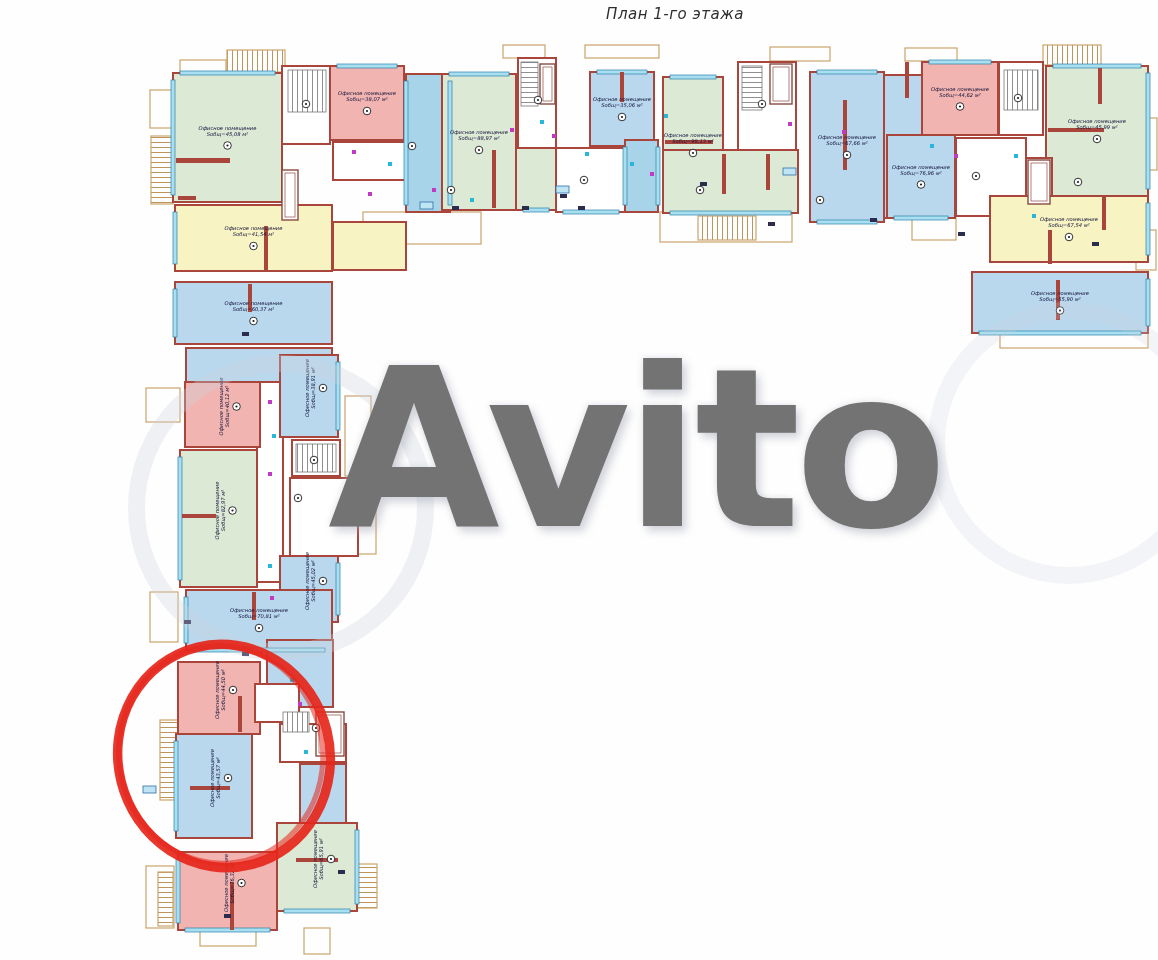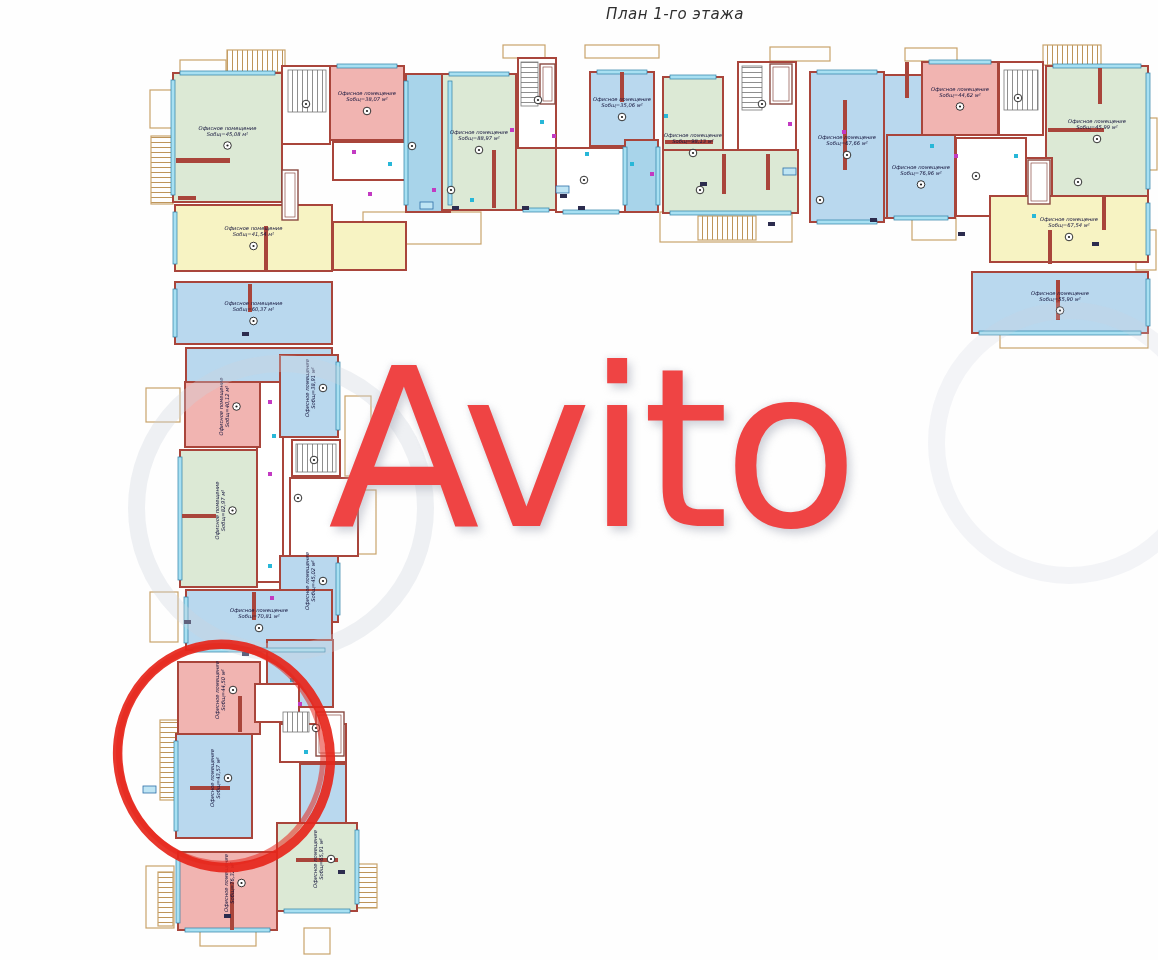--- a/index.html
+++ b/index.html
@@ -2,22 +2,22 @@
 <html><head>
 <meta charset="utf-8">
 <style>
   html,body{margin:0;padding:0;background:#fff;}
   .stage{position:relative;width:1158px;height:960px;background:#fefefe;overflow:hidden;
          font-family:"DejaVu Sans",sans-serif;}
   .title{position:absolute;left:659px;top:5px;transform:translateX(-50%);
          font-style:italic;font-size:15px;color:#2e2e2e;letter-spacing:.5px;white-space:nowrap;margin-left:16px;}
   svg.layer{position:absolute;left:0;top:0;width:1158px;height:960px;pointer-events:none;}
   .wm-wrap{position:absolute;inset:0;pointer-events:none;}
-  .wm-text{position:absolute;left:328px;top:338px;font-size:222px;font-weight:normal;line-height:1;
-           color:#ef4444;letter-spacing:-6px;
+  .wm-text{position:absolute;left:328px;top:338px;font-size:222px;font-weight:bold;line-height:1;
+           color:#737373;letter-spacing:-6px;
            text-shadow:4px 5px 8px rgba(158,163,178,.48),-2px -2px 5px rgba(205,209,218,.30);}
   .wm-circle{position:absolute;border-radius:50%;border:17px solid rgba(206,211,221,.32);}
   .wm-c1{left:128px;top:355px;width:272px;height:272px;}
   .wm-c2{left:928px;top:302px;width:248px;height:248px;border-color:rgba(206,211,221,.22);}
   .logo{position:absolute;right:6px;bottom:12px;display:flex;gap:10px;align-items:flex-start;}
   .logo-bar{width:3px;height:44px;background:rgba(210,210,214,.8);margin-top:2px;}
   .logo-brand{font-size:40px;font-weight:bold;line-height:1;color:#ffffff;letter-spacing:1px;
               text-shadow:2px 2px 3px rgba(168,168,175,.65),-1px -1px 2px rgba(190,190,196,.4);}
   .logo-sub{font-size:10px;letter-spacing:4.2px;color:#ffffff;margin-top:3px;
             text-shadow:1px 1px 2px rgba(168,168,175,.7);}

